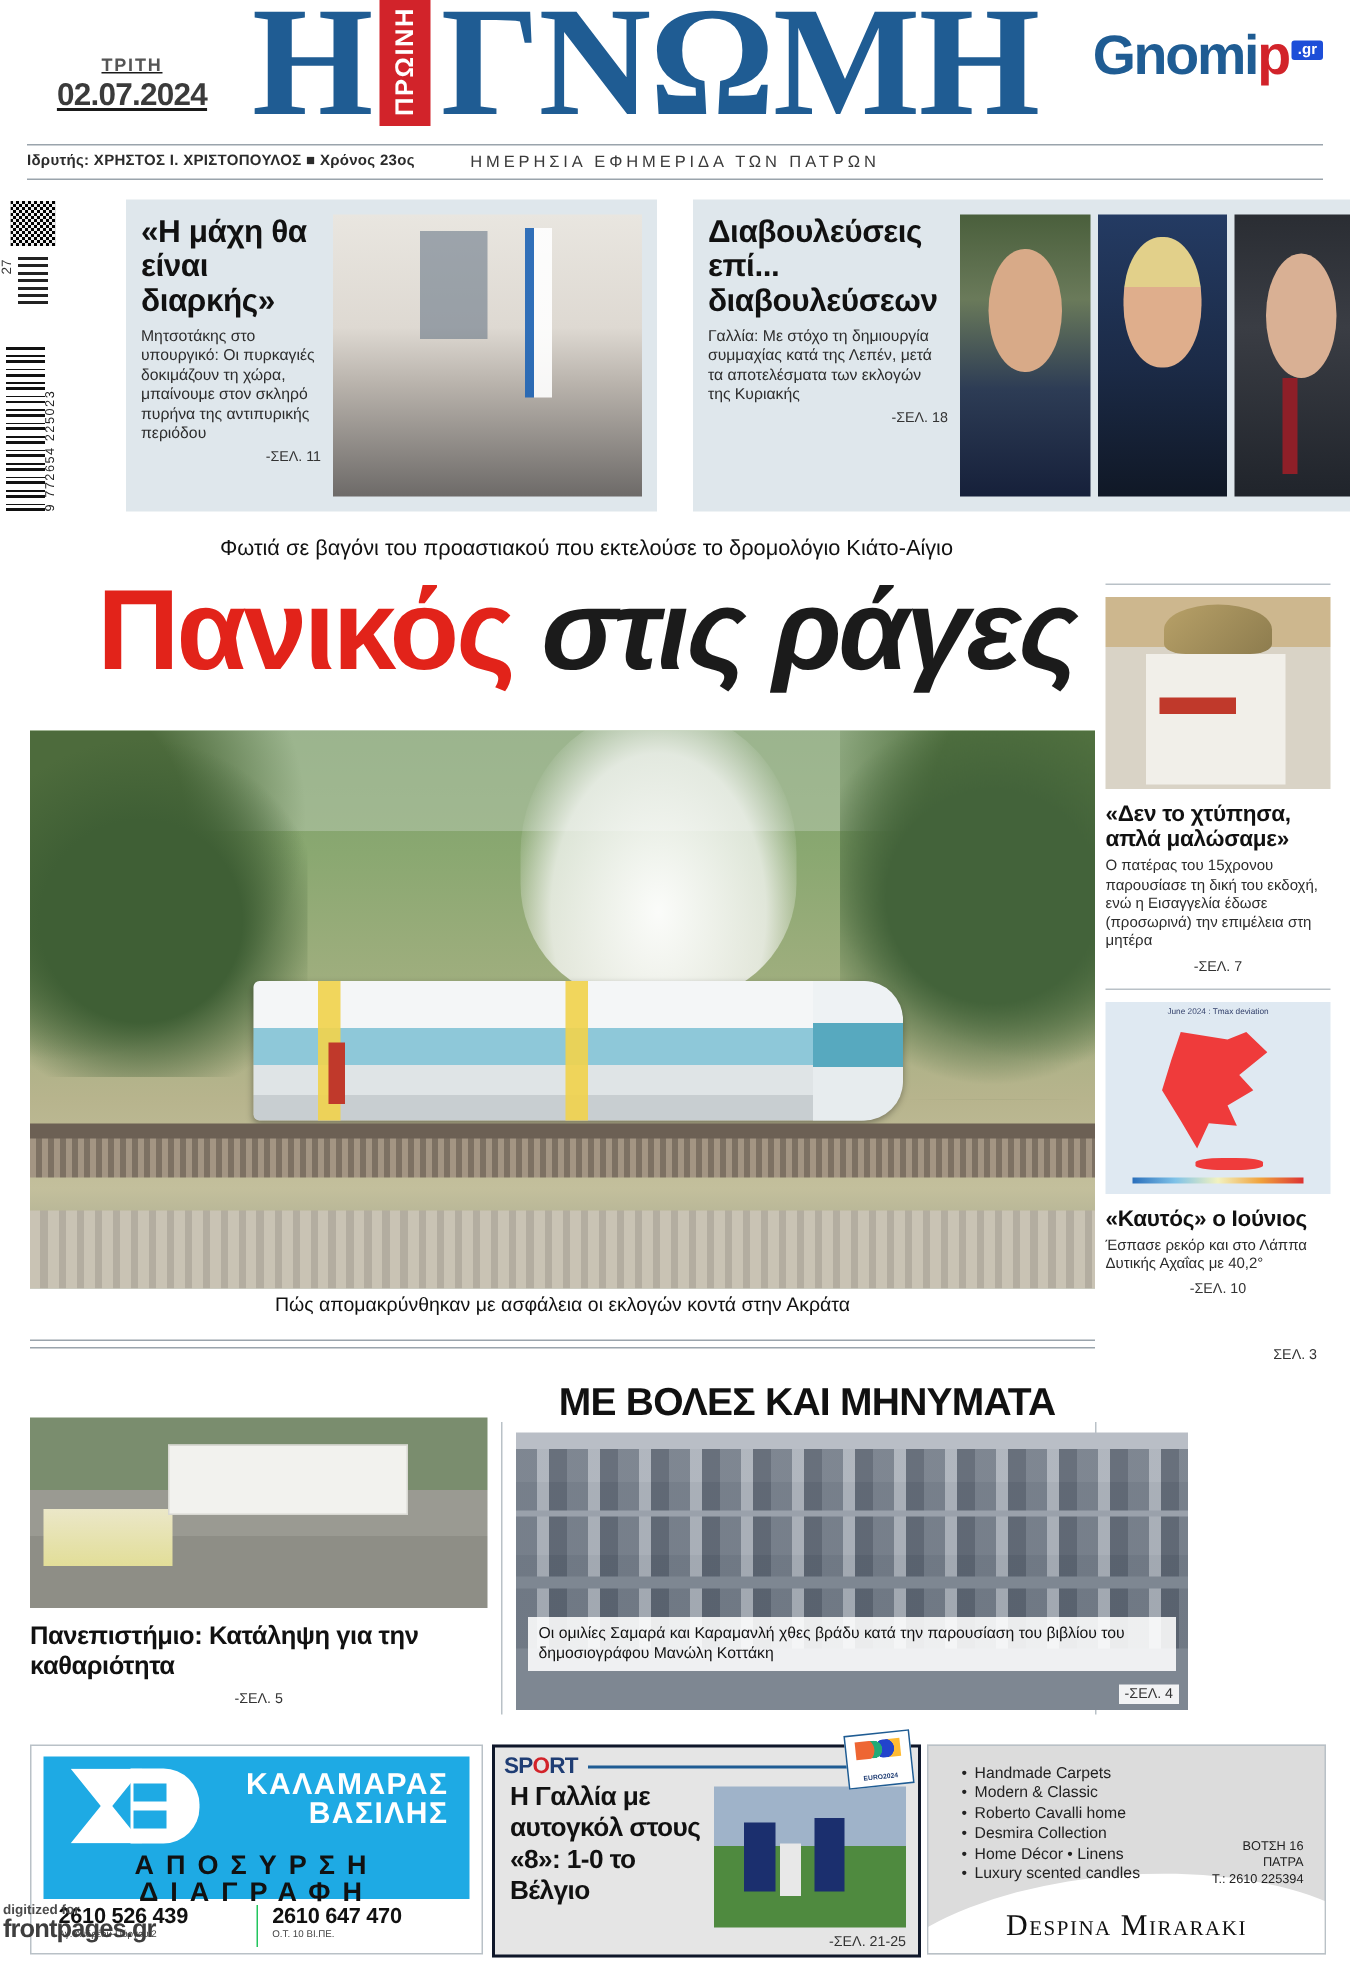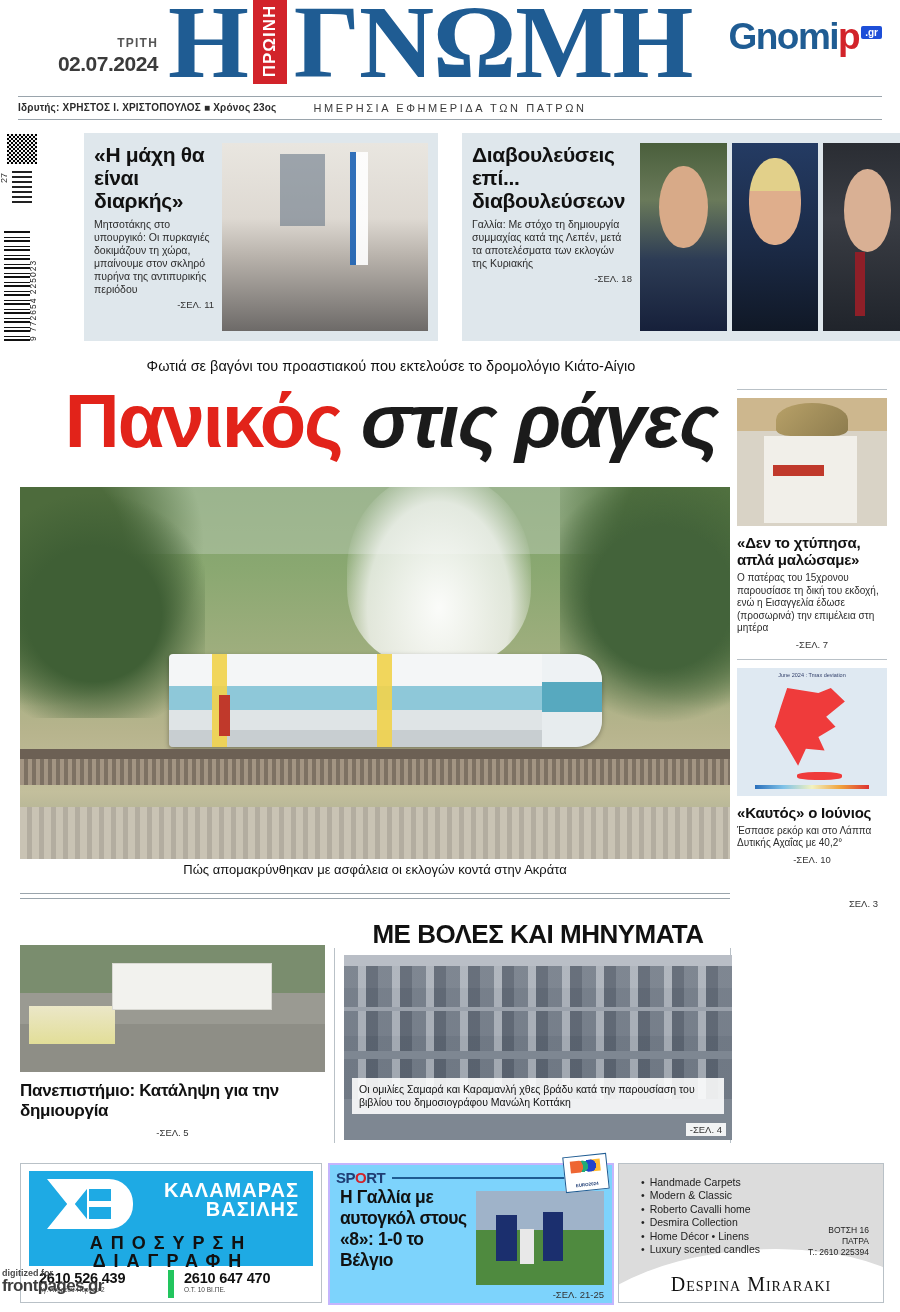--- a/index.html
+++ b/index.html
@@ -1,21 +1,21 @@
 <!DOCTYPE html>
 <html><head>
 <meta charset="utf-8">
 <style>
   html,body{margin:0;padding:0;background:#ffffff;}
   body{width:900px;height:1312px;position:relative;overflow:hidden;
        font-family:"Liberation Sans", sans-serif;color:#1a1a1a;}
 
   
   .masthead{position:relative;height:96px;width:900px;}
-  .date-block{position:absolute;left:18px;top:36px;width:140px;text-align:right;}
+  .date-block{position:absolute;left:18px;top:36px;width:140px;text-align:center;text-decoration:underline;}
   .date-day{font-size:12px;letter-spacing:1.2px;color:#555;font-weight:600;}
   .date-num{font-size:21px;font-weight:700;color:#3b3b3b;letter-spacing:-0.5px;margin-top:2px;}
 
   .logo-wrap{position:absolute;left:168px;top:-6px;height:96px;}
   .logo-H, .logo-GNOMH{font-family:"Liberation Serif", serif;font-weight:700;
       color:#1f5c93;font-size:104px;line-height:96px;display:inline-block;vertical-align:top;}
   .logo-H{letter-spacing:-2px;}
   .proini{display:inline-block;vertical-align:top;background:#d2232a;color:#fff;
       width:34px;height:86px;margin:4px 2px 0 2px;position:relative;}
   .proini span{position:absolute;left:50%;top:50%;transform:translate(-50%,-50%) rotate(-90deg);
@@ -162,21 +162,21 @@
   .ph-protest:after{content:"";position:absolute;left:30%;top:14%;width:52%;height:36%;background:#f2f2ee;
       border:1px solid #d9d9d3;}
   .ph-protest:before{content:"";position:absolute;left:3%;top:48%;width:28%;height:30%;
       background:linear-gradient(180deg,#ebe7c8,#e2de98);}
   .bl h3{margin:9px 0 0 0;font-size:17px;line-height:20px;font-weight:700;color:#111;letter-spacing:-0.3px;}
   .bl .sel{display:block;text-align:center;font-size:9.5px;margin-top:6px;color:#333;}
   .vdiv{position:absolute;top:948px;width:0;border-left:1px solid #b9c1c7;height:195px;}
 
   .bm{position:absolute;left:344px;top:920px;width:388px;}
   .bm h3{margin:0;font-size:26px;line-height:28px;font-weight:700;text-align:center;color:#111;letter-spacing:-0.5px;}
-  .bm .ph{margin-top:7px;width:388px;height:185px;position:relative;overflow:hidden;}
+  .bm .ph{margin-top:7px;width:448px;height:185px;position:relative;overflow:hidden;}
   .ph-audience{background:linear-gradient(180deg,#b9bec6 0 18%,#9aa1ab 18% 44%,#7e8792 44% 100%);}
   .ph-audience .row{position:absolute;left:0;width:100%;height:22%;
       background:repeating-linear-gradient(90deg,#6b7480 0 14px,#aeb4bc 14px 22px,#4d5663 22px 34px);opacity:.75;}
   .bm .capbox{position:absolute;left:8px;right:8px;bottom:26px;background:rgba(255,255,255,.88);
       padding:5px 7px;font-size:10.5px;line-height:13px;color:#111;}
   .bm .sel{position:absolute;right:6px;bottom:4px;background:rgba(255,255,255,.9);
       font-size:9.5px;padding:1px 4px;color:#333;}
 
   
   .ad-kal{position:absolute;left:20px;top:1163px;width:300px;height:138px;border:1px solid #b9c1c7;background:#fff;}
@@ -189,30 +189,30 @@
   .kb-logo .c2:after{content:"";position:absolute;left:2px;top:10px;width:22px;height:12px;background:#1eaae4;}
   .kb-logo .c2:before{content:"";position:absolute;left:2px;top:28px;width:22px;height:12px;background:#1eaae4;}
   .kb-name{position:absolute;right:14px;top:10px;text-align:right;color:#fff;font-weight:700;
       font-size:20px;line-height:19px;letter-spacing:1px;}
   .kb-w1{position:absolute;left:0;right:0;top:62px;text-align:center;color:#111;font-weight:700;
       font-size:18px;letter-spacing:8px;}
   .kb-w2{position:absolute;left:0;right:0;top:80px;text-align:center;color:#111;font-weight:700;
       font-size:18px;letter-spacing:8px;}
   .kb-phones{position:absolute;left:8px;right:8px;top:106px;height:28px;display:flex;}
   .kb-ph{flex:1;padding-left:10px;}
-  .kb-ph.b{border-left:6px solid #22c55e;}
+  .kb-ph.b{border-left:1px solid #22c55e;}
   .kb-ph .num{font-size:14.5px;font-weight:700;color:#111;letter-spacing:-0.2px;}
   .kb-ph .addr{font-size:6.5px;color:#444;}
 
   .wm{position:absolute;left:2px;top:1268px;width:120px;z-index:9;}
   .wm .d1{font-size:9px;font-weight:700;color:#4b4b4b;}
   .wm .d2{font-size:17px;font-weight:700;color:#3e3e3e;letter-spacing:-0.6px;line-height:16px;}
 
   .ad-sport{position:absolute;left:328px;top:1163px;width:282px;height:138px;
-      border:2px solid #c4b5fd;background:#7dd3fc;}
+      border:2px solid #0f172a;background:#e5e5e5;}
   .sport-top{position:absolute;left:6px;top:4px;right:6px;height:16px;}
   .sport-logo{font-size:15px;font-weight:700;color:#1f3d74;letter-spacing:-0.5px;}
   .sport-logo .o{color:#d2232a;}
   .sport-line{position:absolute;left:56px;right:0;top:8px;border-top:2px solid #1f5c93;}
   .sport-head{position:absolute;left:10px;top:22px;width:128px;font-size:17.5px;line-height:21px;
       font-weight:700;color:#111;letter-spacing:-0.4px;}
   .sport-ph{position:absolute;right:8px;top:26px;width:128px;height:94px;overflow:hidden;
       background:linear-gradient(180deg,#9fb3c9 0 42%,#4f8a3f 42% 100%);}
   .sport-ph .p1{position:absolute;left:16%;top:26%;width:16%;height:48%;background:#1b2f6e;}
   .sport-ph .p2{position:absolute;left:52%;top:22%;width:16%;height:52%;background:#1b2f6e;}
@@ -354,21 +354,21 @@
       <div class="scale"></div>
     </div>
     <h3>«Καυτός» ο Ιούνιος</h3>
     <p>Έσπασε ρεκόρ και στο Λάππα Δυτικής Αχαΐας με 40,2°</p>
     <span class="sel">-ΣΕΛ. 10</span>
   </div>
 </div>
 
 <div class="bl">
   <div class="ph ph-protest"></div>
-  <h3>Πανεπιστήμιο: Κατάληψη για την δημιουργία</h3>
+  <h3>Πανεπιστήμιο: Κατάληψη για την καθαριότητα</h3>
   <span class="sel">-ΣΕΛ. 5</span>
 </div>
 <div class="vdiv" style="left:334px"></div>
 <div class="vdiv" style="left:730px"></div>
 
 <div class="bm">
   <h3>ΜΕ ΒΟΛΕΣ ΚΑΙ ΜΗΝΥΜΑΤΑ</h3>
   <div class="ph ph-audience">
     <div class="row" style="top:6%"></div>
     <div class="row" style="top:30%"></div>

